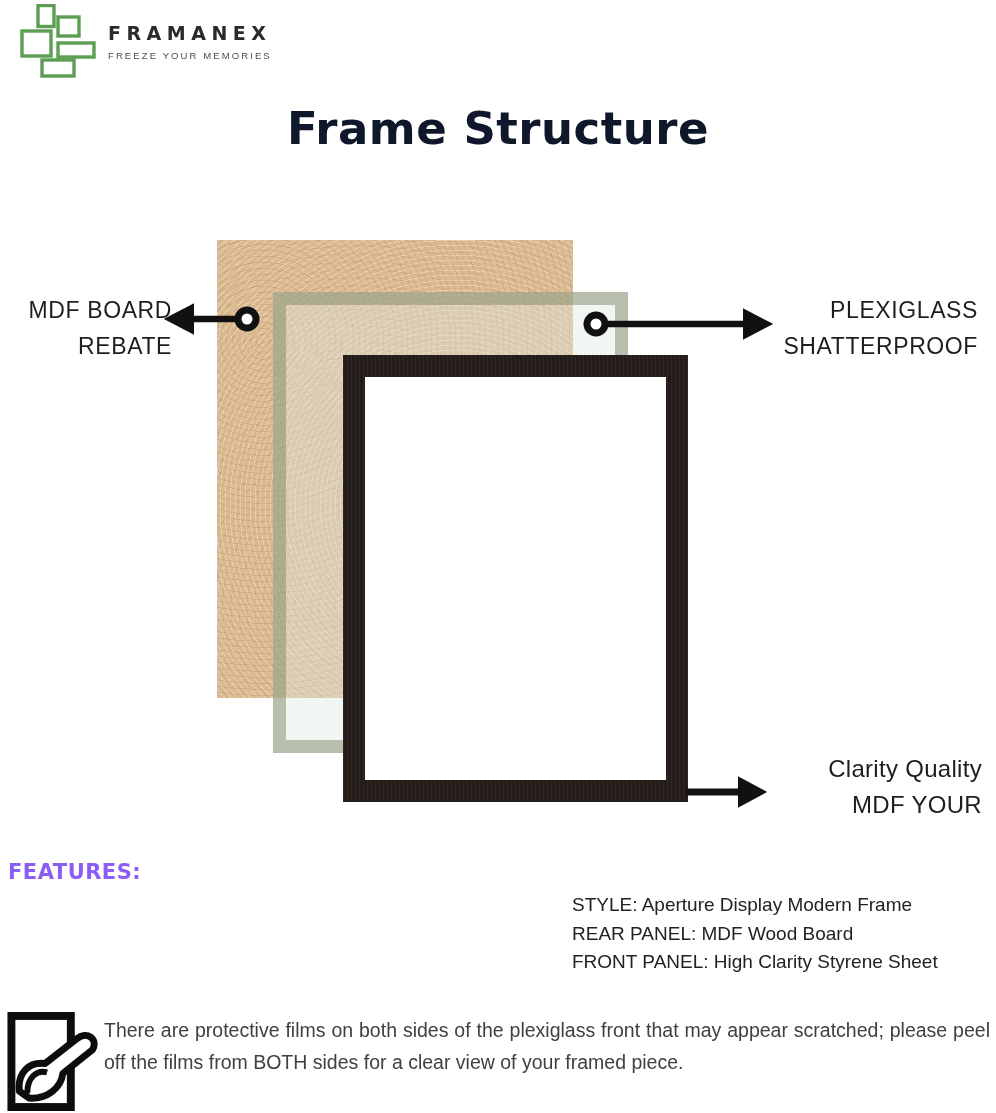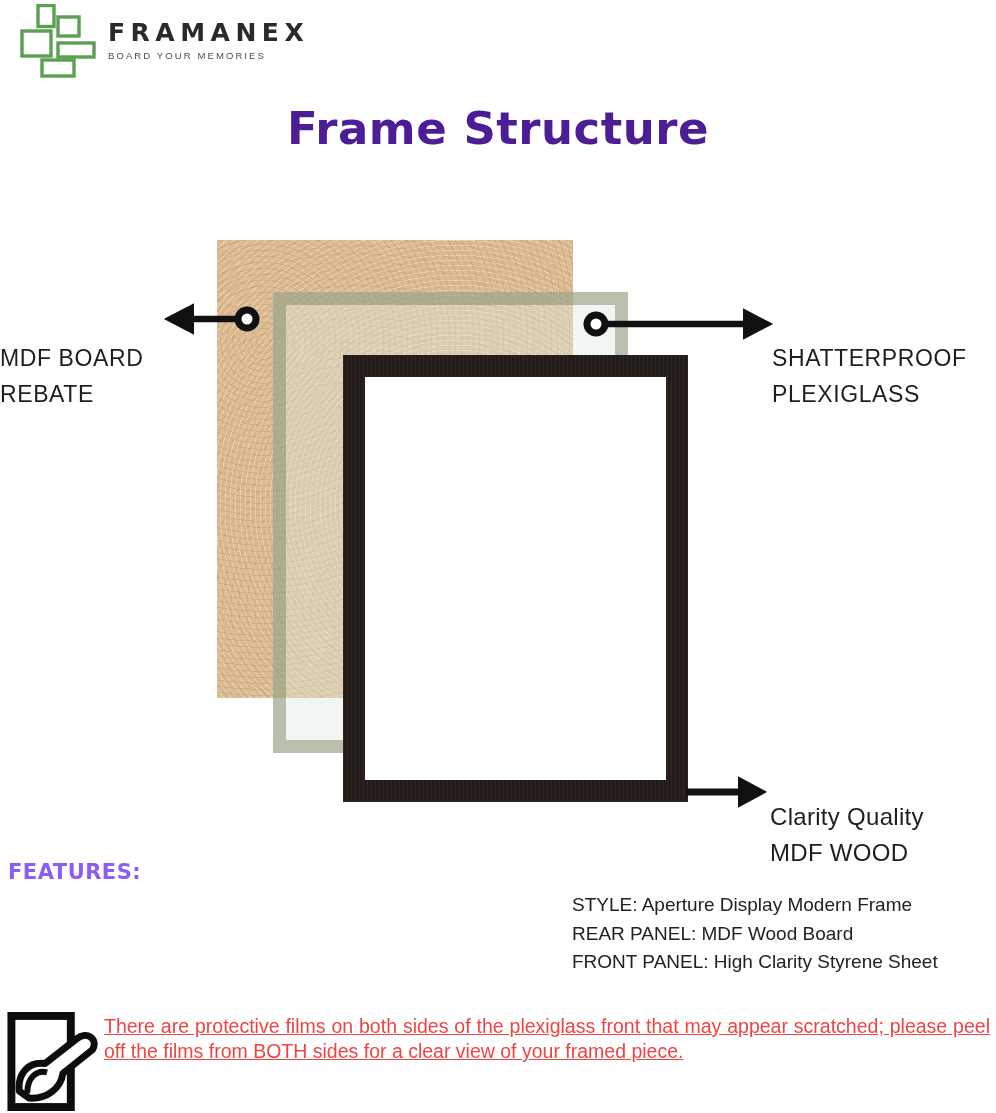--- a/index.html
+++ b/index.html
@@ -9,32 +9,32 @@
     background:#ffffff;
     overflow:hidden;
     font-family:"Liberation Sans", sans-serif;
     color:#1f1f1f;
   }
   
   .logo-icon{position:absolute;left:14px;top:4px;width:84px;height:74px;}
   .brand-text{position:absolute;left:108px;top:22px;}
   .brand-name{
     font-family:"DejaVu Sans", sans-serif;
-    font-size:25px;font-weight:700;letter-spacing:5.5px;color:#2a2a2a;line-height:22px;
+    font-size:19px;font-weight:700;letter-spacing:5.5px;color:#2a2a2a;line-height:22px;
   }
   .brand-tagline{
     font-size:9.5px;letter-spacing:2.1px;color:#4d4d4d;margin-top:6px;font-weight:500;
   }
   
   .page-title{
     position:absolute;left:0;top:102px;width:100%;
     text-align:center;margin:0;
     font-family:"DejaVu Sans", sans-serif;
     font-weight:800;font-size:45px;letter-spacing:.5px;
-    color:#4c1d95;
+    color:#0f172a;
   }
   
   .layer{position:absolute;box-sizing:border-box;}
   .mdf-board{
     left:217px;top:240px;width:356px;height:458px;
     background-color:#dcbb92;
     background-image:
       repeating-radial-gradient(circle at 13% 22%, rgba(178,138,96,.30) 0 1px, transparent 1px 6px),
       repeating-radial-gradient(circle at 67% 58%, rgba(244,222,190,.55) 0 1px, transparent 1px 5px),
       repeating-radial-gradient(circle at 40% 80%, rgba(167,128,88,.22) 0 1px, transparent 1px 8px);
@@ -51,61 +51,60 @@
     background:#241c18;
     background-image:repeating-linear-gradient(90deg, rgba(255,255,255,.045) 0 1px, transparent 1px 4px);
     z-index:3;
   }
   .wood-frame .frame-opening{
     position:absolute;inset:22px;background:#ffffff;
   }
   .arrows-overlay{position:absolute;left:0;top:0;width:996px;height:1113px;z-index:4;pointer-events:none;}
   
   .callout{
-    position:absolute;z-index:5;text-align:left;
-    font-size:23px;line-height:36px;letter-spacing:.6px;color:#1e1e1e;margin-top:48px;
+    position:absolute;z-index:5;text-align:right;
+    font-size:23px;line-height:36px;letter-spacing:.6px;color:#1e1e1e;
   }
   .callout-backing{left:0;top:292px;width:172px;}
   .callout-plexi{left:772px;top:292px;width:206px;}
   .callout-wood{left:770px;top:751px;width:212px;font-size:24px;letter-spacing:.3px;}
   
   .features-heading{
     position:absolute;left:8px;top:860px;margin:0;
     font-family:"DejaVu Sans", sans-serif;
     font-size:21px;font-weight:800;letter-spacing:.5px;color:#8b5cf6;
   }
   .features-col{position:absolute;top:891px;font-size:19px;line-height:28.5px;color:#222;}
   .features-col.left{left:8px;width:540px;}
   .features-col.right{left:572px;width:424px;}
   
   .note-icon{position:absolute;left:6px;top:1012px;width:92px;height:99px;z-index:2;}
   .note-text{
     position:absolute;left:104px;top:1014px;width:886px;margin:0;
-    font-size:19.5px;line-height:25px;color:#ef4444;
+    font-size:19.5px;line-height:32px;color:#404040;
     text-align:justify;
-    text-decoration:underline;
   }
 </style>
 </head>
 <body>
 
 <div class="canvas">
 
   <svg class="logo-icon" viewBox="0 0 84 74">
     <g fill="none" stroke="#5c9e52" stroke-width="3.4">
       <rect x="24" y="1.5" width="16" height="21"></rect>
       <rect x="44" y="13" width="21" height="19"></rect>
       <rect x="8" y="27" width="29" height="25"></rect>
       <rect x="44" y="39" width="36" height="14"></rect>
       <rect x="28" y="56" width="32" height="16"></rect>
     </g>
   </svg>
   <div class="brand-text">
     <div class="brand-name">FRAMANEX</div>
-    <div class="brand-tagline">BOARD YOUR MEMORIES</div>
+    <div class="brand-tagline">FREEZE YOUR MEMORIES</div>
   </div>
 
   <h1 class="page-title">Frame Structure</h1>
 
   <div class="layer mdf-board"></div>
   <div class="layer plexiglass"></div>
   <div class="layer wood-frame">
     <div class="frame-opening"></div>
   </div>
 
@@ -124,26 +123,26 @@
       <line x1="686" y1="792" x2="742" y2="792" stroke-width="7"></line>
       <polygon points="765,792 739,778 739,806" stroke-width="2"></polygon>
     </g>
   </svg>
 
   <div class="callout callout-backing">
     <div>MDF BOARD</div>
     <div>REBATE</div>
   </div>
   <div class="callout callout-plexi">
+    <div>PLEXIGLASS</div>
     <div>SHATTERPROOF</div>
-    <div>PLEXIGLASS</div>
   </div>
   <div class="callout callout-wood">
     <div>Clarity Quality</div>
-    <div>MDF WOOD</div>
+    <div>MDF YOUR</div>
   </div>
 
   <h2 class="features-heading">FEATURES:</h2>
   <div class="features-col right">
     <div>STYLE: Aperture Display Modern Frame</div>
     <div>REAR PANEL: MDF Wood Board</div>
     <div>FRONT PANEL: High Clarity Styrene Sheet</div>
   </div>
 
   <svg class="note-icon" viewBox="0 0 92 100">

